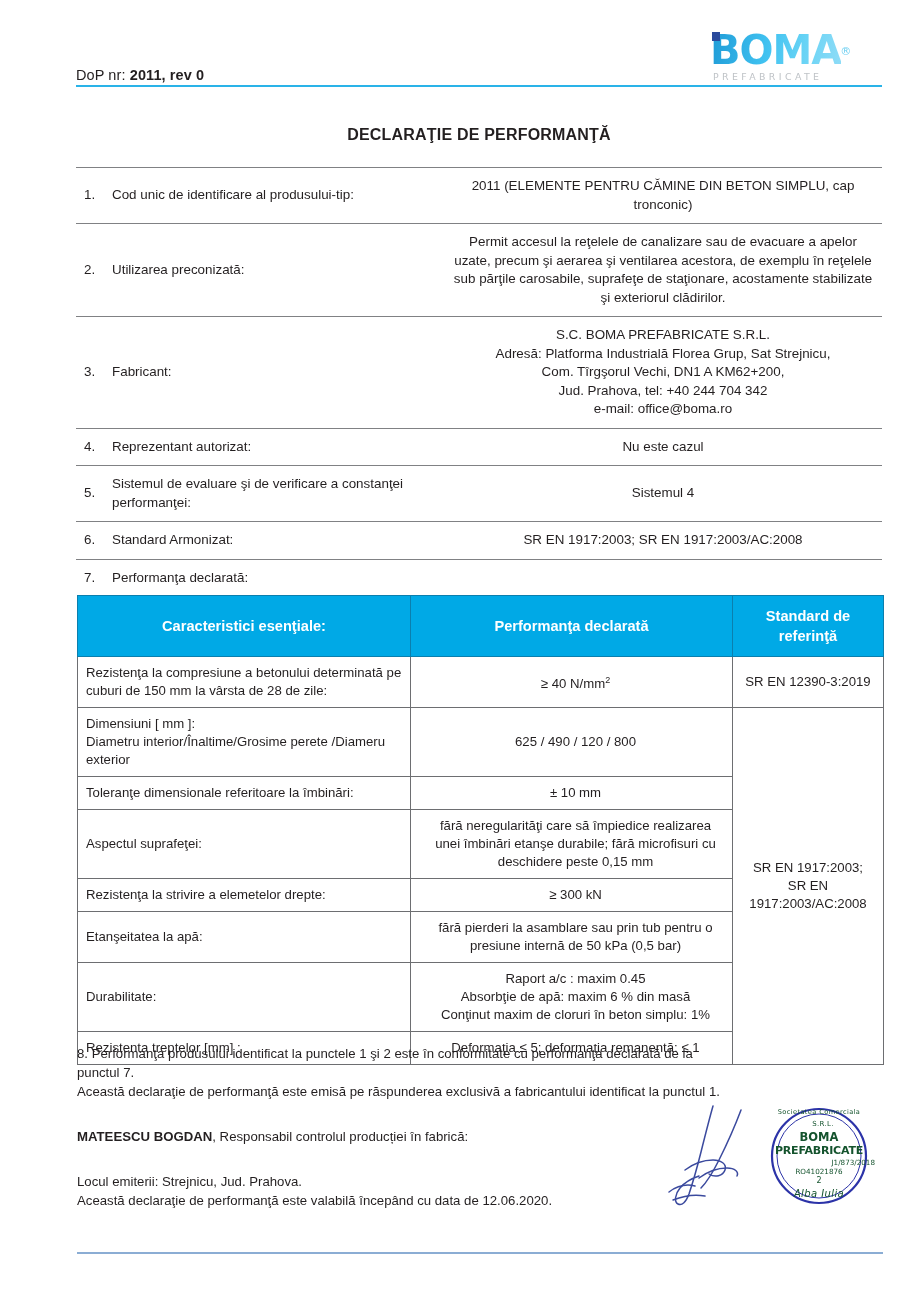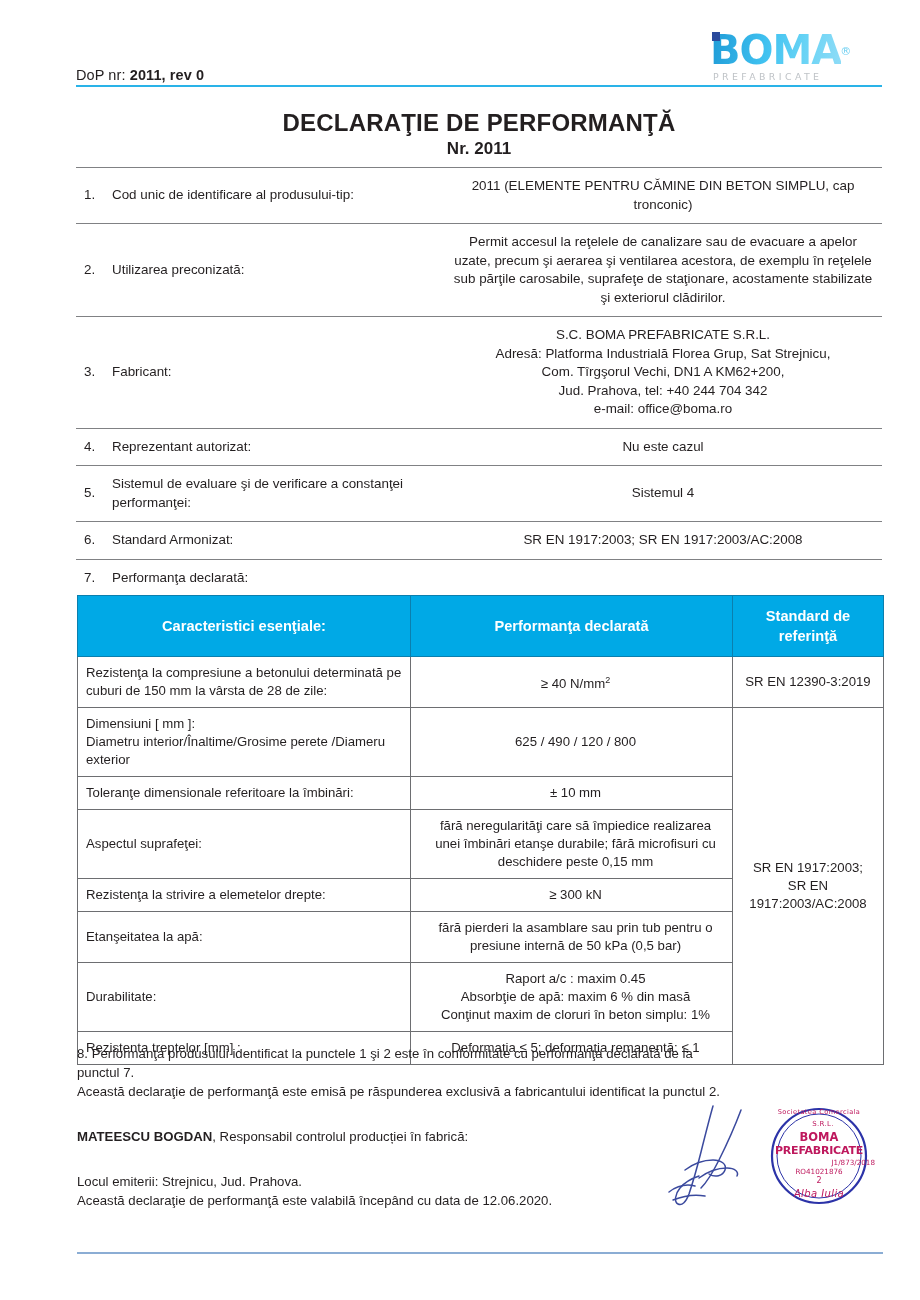--- a/index.html
+++ b/index.html
@@ -88,24 +88,24 @@
   }
 
   
   .title-block {
     position: absolute;
     left: 76px; top: 110px;
     width: 806px;
     text-align: center;
   }
   .doc-title {
-    font-size: 24px;
+    font-size: 16px;
     font-weight: bold;
     letter-spacing: .2px;
-    margin: 0;
+    margin: 12px;
     line-height: 26px;
   }
   .doc-number {
     font-size: 17px;
     font-weight: bold;
     margin: 2px 0 0 0;
     line-height: 22px;
   }
 
   
@@ -195,21 +195,21 @@
   }
   .stamp {
     position: absolute;
     left: 108px; top: 2px;
     width: 112px; height: 112px;
   }
   .stamp-text {
     position: absolute;
     left: 0; top: 0;
     width: 112px; height: 112px;
-    color: #be185d;
+    color: #14532d;
     font-family: "DejaVu Sans", sans-serif;
     text-align: center;
   }
   .st-l1 { position:absolute; top:20px; left:4px; width:100%; font-size:7px; letter-spacing:.3px; }
   .st-l2 { position:absolute; top:30px; left:0; width:100%; font-size:11.5px; font-weight:bold; }
   .st-l3 { position:absolute; top:44px; left:0; width:100%; font-size:11px; font-weight:bold; letter-spacing:-.2px; }
   .st-l4 { position:absolute; top:58px; left:0; width:100%; font-size:7.2px;text-align:right; }
   .st-l5 { position:absolute; top:67px; left:0; width:100%; font-size:7.2px; }
   .st-l6 { position:absolute; top:76px; left:0; width:100%; font-size:8px; }
   .st-arc-top { position:absolute; top:8px; left:0; width:100%; font-size:6.6px; letter-spacing:.4px; }
@@ -240,21 +240,20 @@
         <span class="logo-tick"></span>
         <span>BOMA</span>
         <span class="logo-reg">®</span>
       </div>
       <div class="logo-sub">PREFABRICATE</div>
     </div>
   </div>
 
   <div class="title-block">
     <div class="doc-title">DECLARAŢIE DE PERFORMANŢĂ</div>
-    <div class="doc-number">Nr. 2011</div>
   </div>
 
   <table class="info-table">
     <tbody>
       <tr>
         <td class="num">1.</td>
         <td class="label">Cod unic de identificare al produsului-tip:</td>
         <td class="value">2011 (ELEMENTE PENTRU CĂMINE DIN BETON SIMPLU, cap tronconic)</td>
       </tr>
       <tr>
@@ -345,21 +344,21 @@
       <tr>
         <td class="c-carac">Rezistenta treptelor [mm] :</td>
         <td class="c-perf">Deformaţia ≤  5; deformaţia remanentă: ≤ 1</td>
       </tr>
     </tbody>
   </table>
 
   <div class="footer-text">
     <p>8. Performanţa produsului identificat la punctele 1 şi 2 este în conformitate cu performanţa declarată de la</p>
     <p>punctul 7.</p>
-    <p>Această declaraţie de performanţă este emisă pe răspunderea exclusivă a fabricantului identificat la punctul 2.</p>
+    <p>Această declaraţie de performanţă este emisă pe răspunderea exclusivă a fabricantului identificat la punctul 1.</p>
     <div class="foot-gap"></div>
     <div class="foot-gap"></div>
     <p><span class="sig-name">MATEESCU BOGDAN</span><span>, Responsabil controlul producției în fabrică:</span></p>
     <div class="foot-gap"></div>
     <div class="foot-gap"></div>
     <p>Locul emiterii: Strejnicu, Jud. Prahova.</p>
     <p>Această declaraţie de performanţă este valabilă începând cu data de 12.06.2020.</p>
   </div>
 
   <div class="sign-area">

